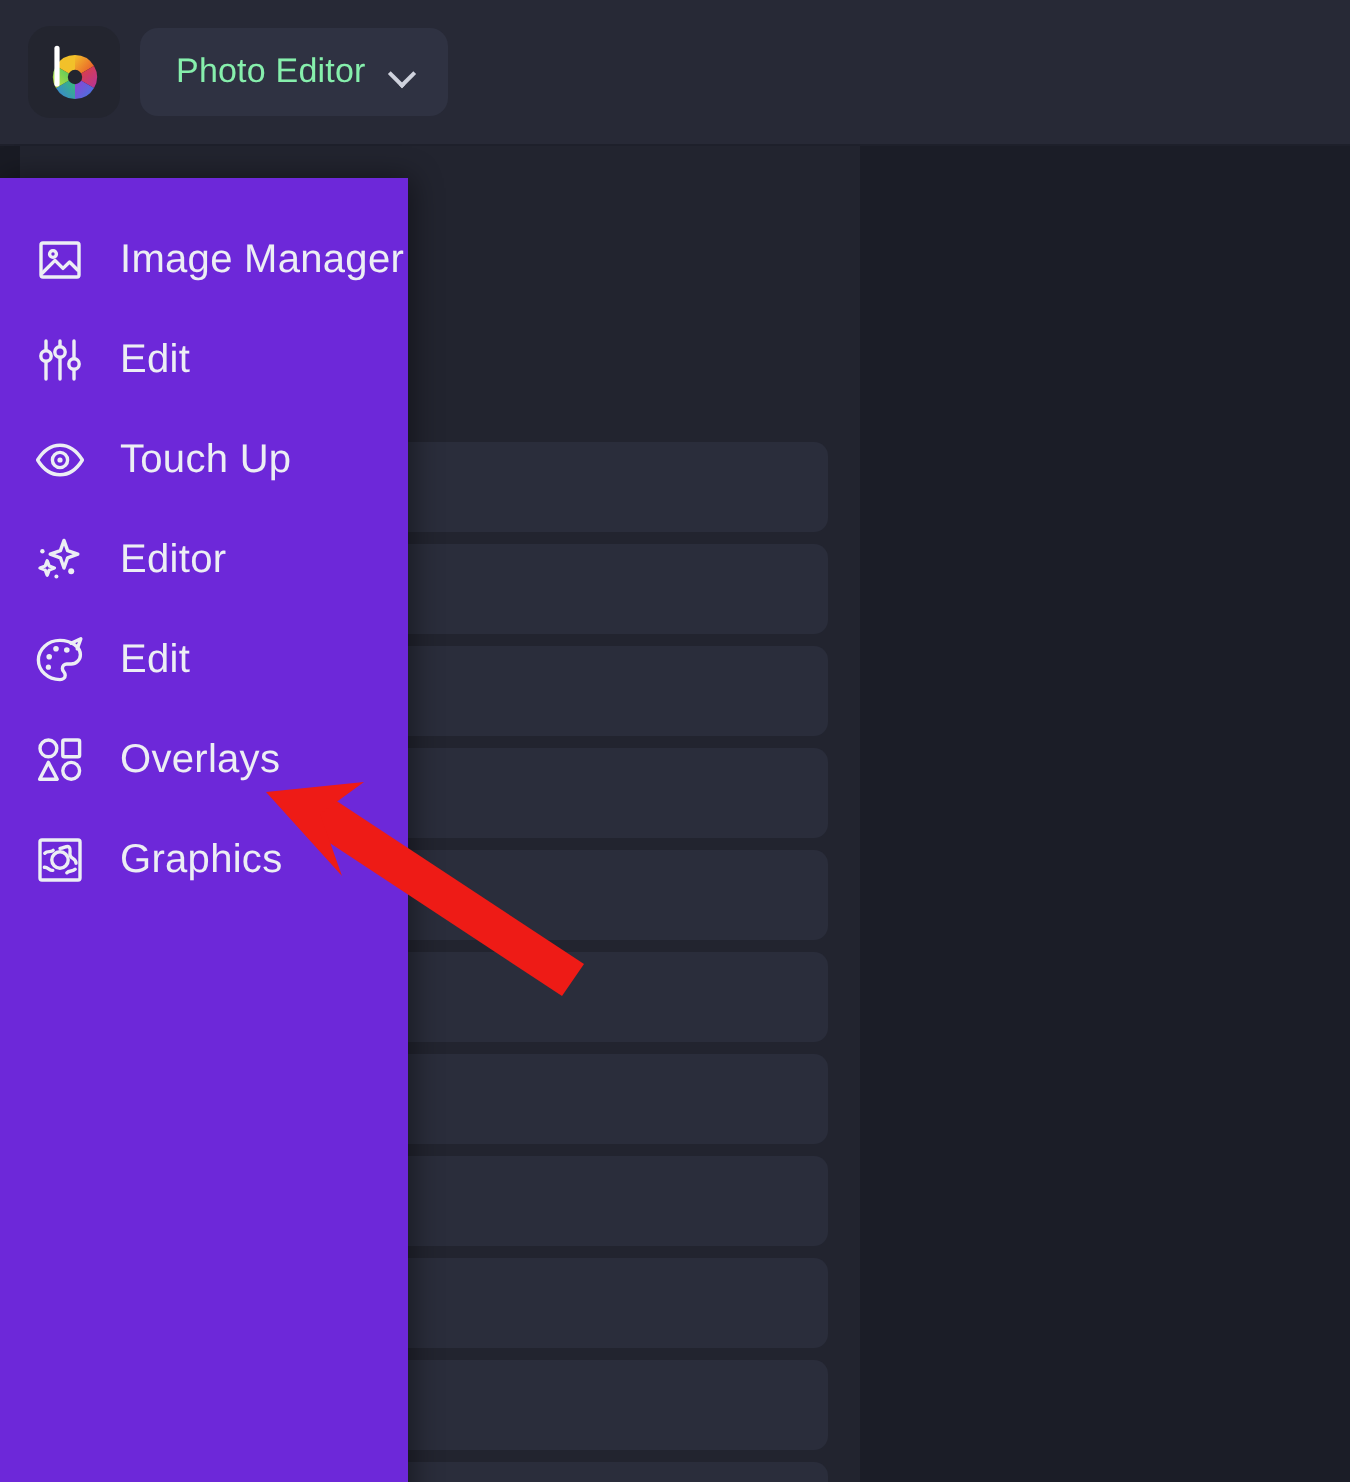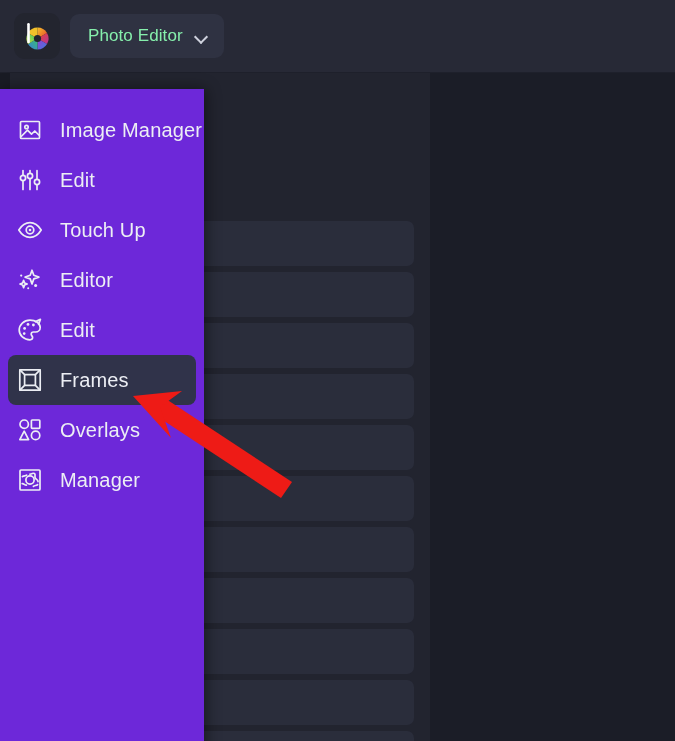--- a/index.html
+++ b/index.html
@@ -279,51 +279,41 @@
             <path d="M13,3.2 C6.9,3.2 2.2,7.6 2.2,13 C2.2,18.4 6.9,22.8 13,22.8 C14.6,22.8 15.6,21.8 15.6,20.6 C15.6,19.9 15.3,19.4 14.9,18.9 C14.5,18.4 14.2,17.9 14.2,17.2 C14.2,16 15.2,15 16.4,15 H18.6 C21.1,15 23.2,12.9 23.2,10.4 C23.2,6.4 18.6,3.2 13,3.2 Z" stroke="#eceef4" fill="none" stroke-width="1.7" stroke-linecap="round" stroke-linejoin="round"></path>
             <circle cx="7.6" cy="11.4" r="1.4" fill="#eceef4"></circle>
             <circle cx="11" cy="7.4" r="1.4" fill="#eceef4"></circle>
             <circle cx="16.4" cy="8" r="1.4" fill="#eceef4"></circle>
             <circle cx="7.2" cy="16.6" r="1.3" fill="#eceef4"></circle>
             <path d="M18.5,4.6 L23.4,2.4 L21.6,7.4" stroke="#eceef4" fill="none" stroke-width="1.7" stroke-linecap="round" stroke-linejoin="round"></path>
           </svg>
         </span>
         <span class="menu-label">Edit</span>
       </div>
-      <div class="menu-item active">
-        <span class="icon">
-          <svg width="26" height="26" viewBox="0 0 26 26">
-            <rect x="2.8" y="2.8" width="20.4" height="20.4" rx="0.8" stroke="#eceef4" fill="none" stroke-width="1.7" stroke-linecap="round" stroke-linejoin="round"></rect>
-            <rect x="7.6" y="7.6" width="10.8" height="10.8" rx="0.6" stroke="#eceef4" fill="none" stroke-width="1.7" stroke-linecap="round" stroke-linejoin="round"></rect>
-            <path d="M2.9,2.9 L7.6,7.6 M23.1,2.9 L18.4,7.6 M2.9,23.1 L7.6,18.4 M23.1,23.1 L18.4,18.4" stroke="#eceef4" fill="none" stroke-width="1.7" stroke-linecap="round" stroke-linejoin="round"></path>
-          </svg>
-        </span>
-        <span class="menu-label">Frames</span>
-      </div>
       <div class="menu-item">
         <span class="icon">
           <svg width="26" height="26" viewBox="0 0 26 26">
             <circle cx="7.2" cy="7.2" r="4.2" stroke="#eceef4" fill="none" stroke-width="1.7" stroke-linecap="round" stroke-linejoin="round"></circle>
             <rect x="14.4" y="3" width="8.4" height="8.4" rx="0.8" stroke="#eceef4" fill="none" stroke-width="1.7" stroke-linecap="round" stroke-linejoin="round"></rect>
             <path d="M7.2,14.2 L11.6,22.6 L2.8,22.6 Z" stroke="#eceef4" fill="none" stroke-width="1.7" stroke-linecap="round" stroke-linejoin="round"></path>
             <circle cx="18.6" cy="18.4" r="4.2" stroke="#eceef4" fill="none" stroke-width="1.7" stroke-linecap="round" stroke-linejoin="round"></circle>
           </svg>
         </span>
         <span class="menu-label">Overlays</span>
       </div>
       <div class="menu-item">
         <span class="icon">
           <svg width="26" height="26" viewBox="0 0 26 26">
             <rect x="3" y="3" width="20" height="20" rx="1" stroke="#eceef4" fill="none" stroke-width="1.7" stroke-linecap="round" stroke-linejoin="round"></rect>
             <path d="M13,7.2 C15.2,7.2 16.4,5.4 17.6,6.6 C18.8,7.8 17.4,9.4 18.2,11 C19,12.6 21,12.4 21,14.6" stroke="#eceef4" fill="none" stroke-width="1.7" stroke-linecap="round" stroke-linejoin="round"></path>
             <circle cx="13" cy="13" r="4.1" stroke="#eceef4" fill="none" stroke-width="1.7" stroke-linecap="round" stroke-linejoin="round"></circle>
             <path d="M5.4,9.6 C6.8,8.2 8.4,9.4 9.6,8.2 M5.2,16.6 C7,16.4 7.6,18.4 9.4,18.2 M16.4,19.4 C17.6,18 19.4,19 20.6,17.6" stroke="#eceef4" fill="none" stroke-width="1.7" stroke-linecap="round" stroke-linejoin="round"></path>
           </svg>
         </span>
-        <span class="menu-label">Manager</span>
+        <span class="menu-label">Graphics</span>
       </div>
     </div>
 
   <svg class="arrow-layer">
     <g>
       <path d="M281,498 L152,413 L163,397 L292,482 Z" fill="#ee1b16"></path>
       <path d="M133,396 L182,391 L160,407 L171,438 Z" fill="#ee1b16"></path>
     </g>
   </svg>
 

